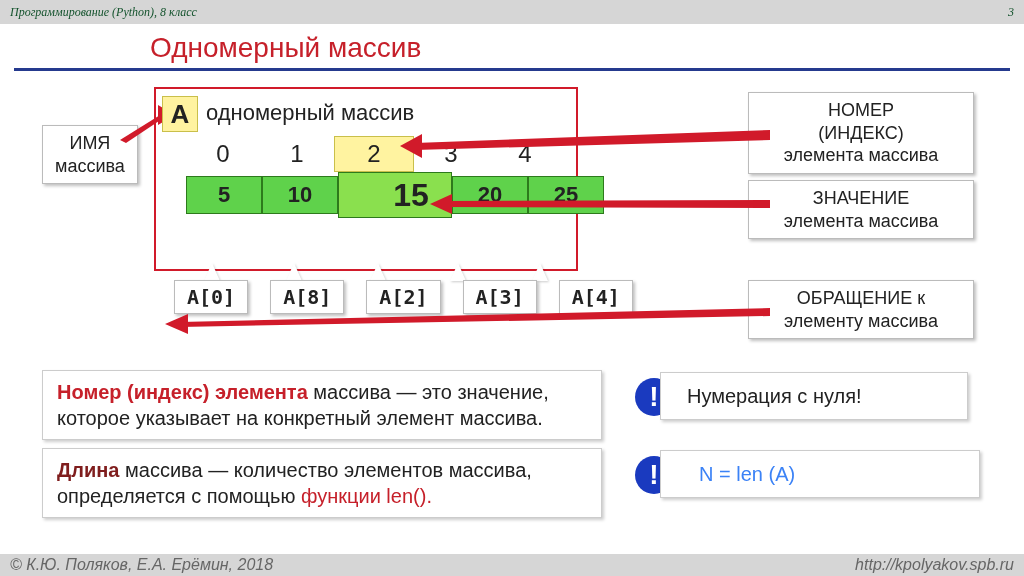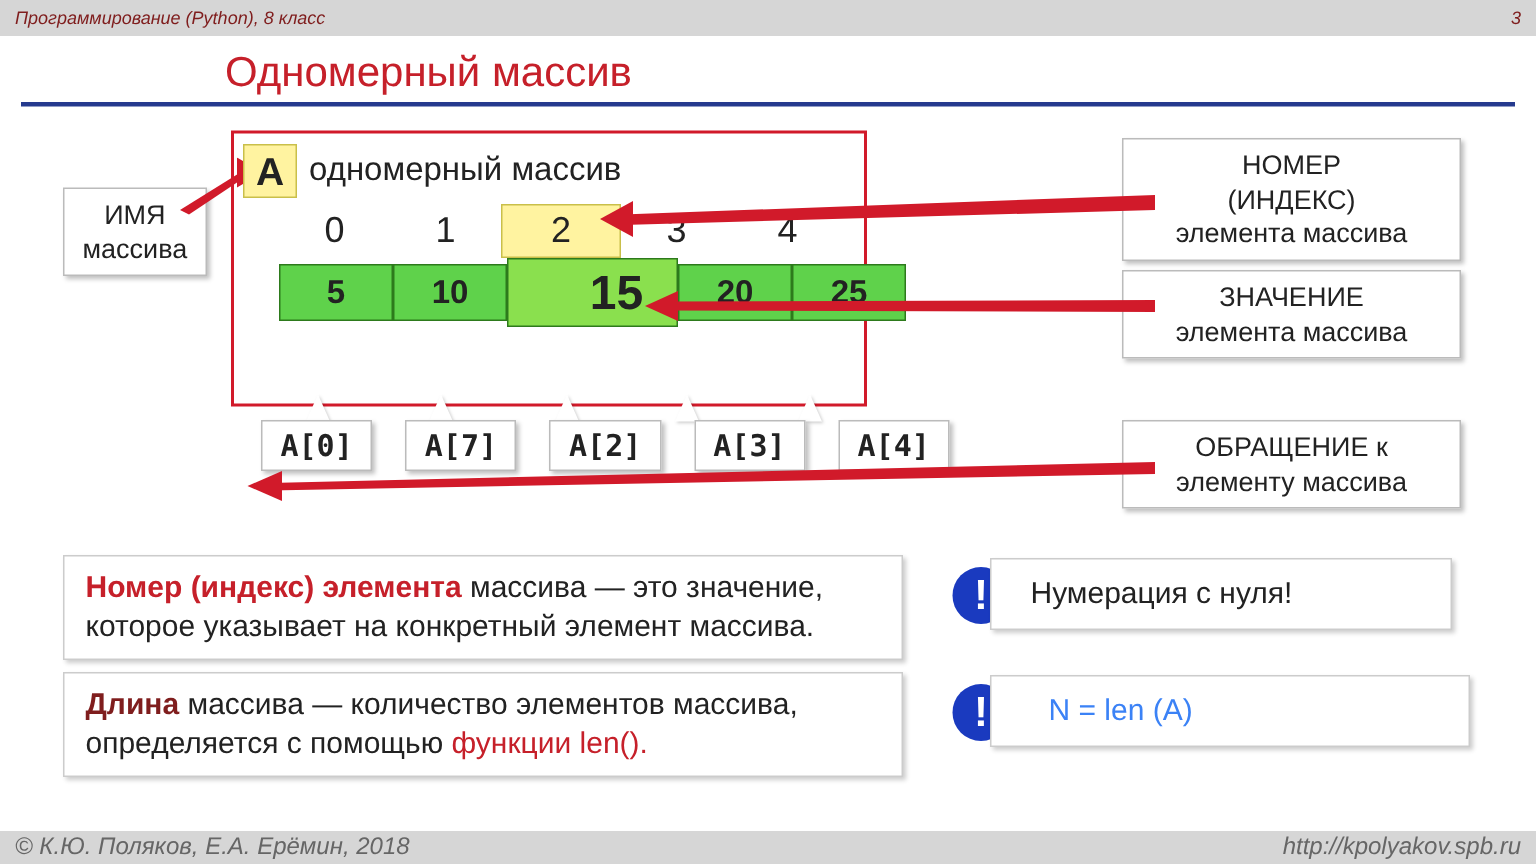--- a/index.html
+++ b/index.html
@@ -12,25 +12,26 @@
     color: #222;
     position: relative;
     overflow: hidden;
     box-sizing: border-box;
   }
   .topbar {
     height: 24px;
     background: #d6d6d6;
     font-size: 12px;
     font-style: italic;
-    color: #7f1d1d;
+    color: #14532d;
     display: flex;
     align-items: center;
     justify-content: space-between;
     padding: 0 10px;
+    font-family: Liberation Serif, serif;
   }
   .title {
     font-size: 28px;
     color: #c6202a;
     padding: 8px 0 4px 150px;
     font-weight: 500;
   }
   .title-underline {
     height: 3px;
     border-top: 3px solid #253a8e;
@@ -219,21 +220,21 @@
   </div>
 
 <div class="tail" style="left:204px; top:263px;"></div>
 <div class="tail" style="left:286px; top:263px;"></div>
 <div class="tail" style="left:370px; top:263px;"></div>
 <div class="tail" style="left:450px; top:263px;"></div>
 <div class="tail" style="left:532px; top:263px;"></div>
 
 <div class="access-row">
     <div class="access">A[0]</div>
-    <div class="access">A[7]</div>
+    <div class="access">A[8]</div>
     <div class="access">A[2]</div>
     <div class="access">A[3]</div>
     <div class="access">A[4]</div>
   </div>
 
 <div class="callout" style="right: 50px; top: 92px; width: 200px; white-space: pre-line;">НОМЕР
 (ИНДЕКС)
 элемента массива</div>
 <svg class="ptr" style="left:400px; top:110px;" width="370" height="50">
     <polygon points="370,20 15,33 15,40 370,30" fill="#d11a2a"></polygon>

